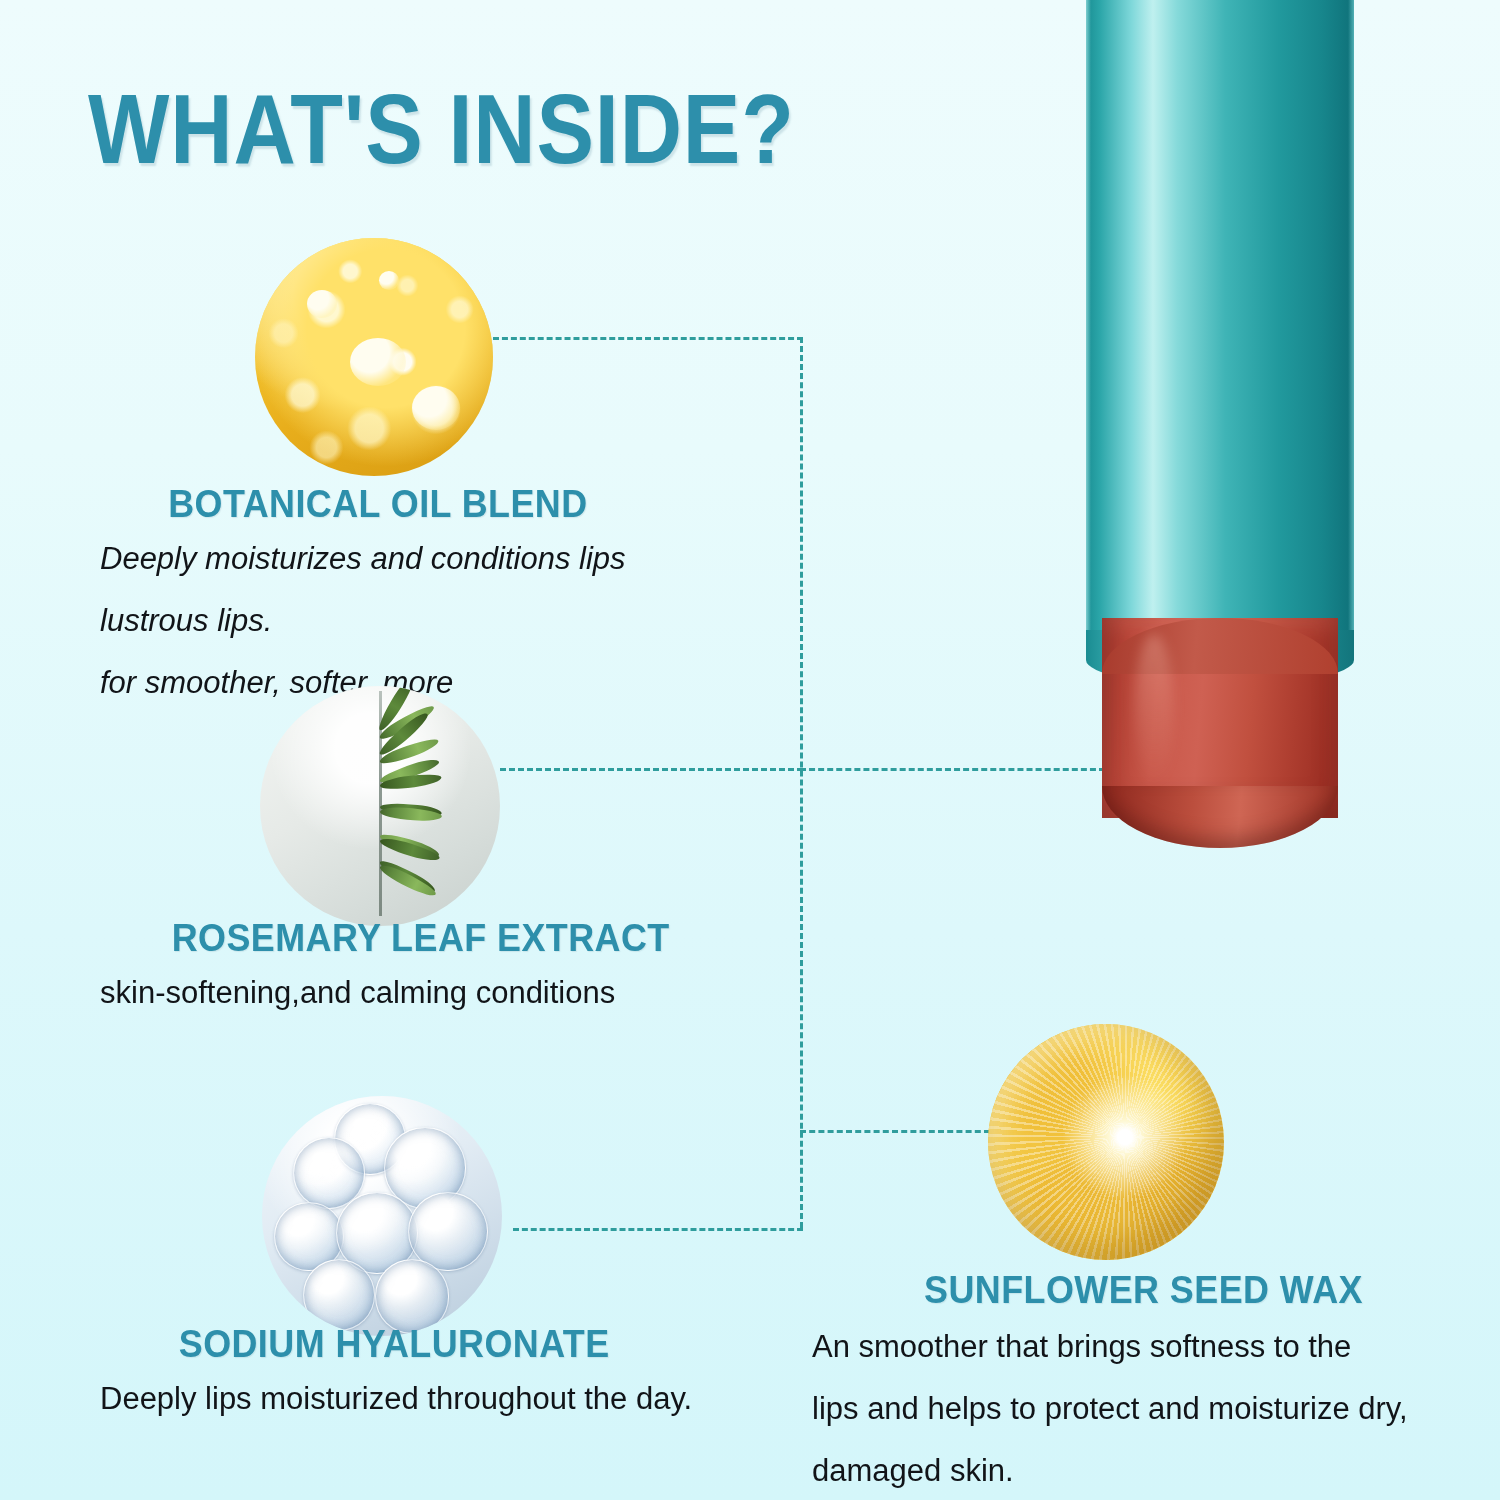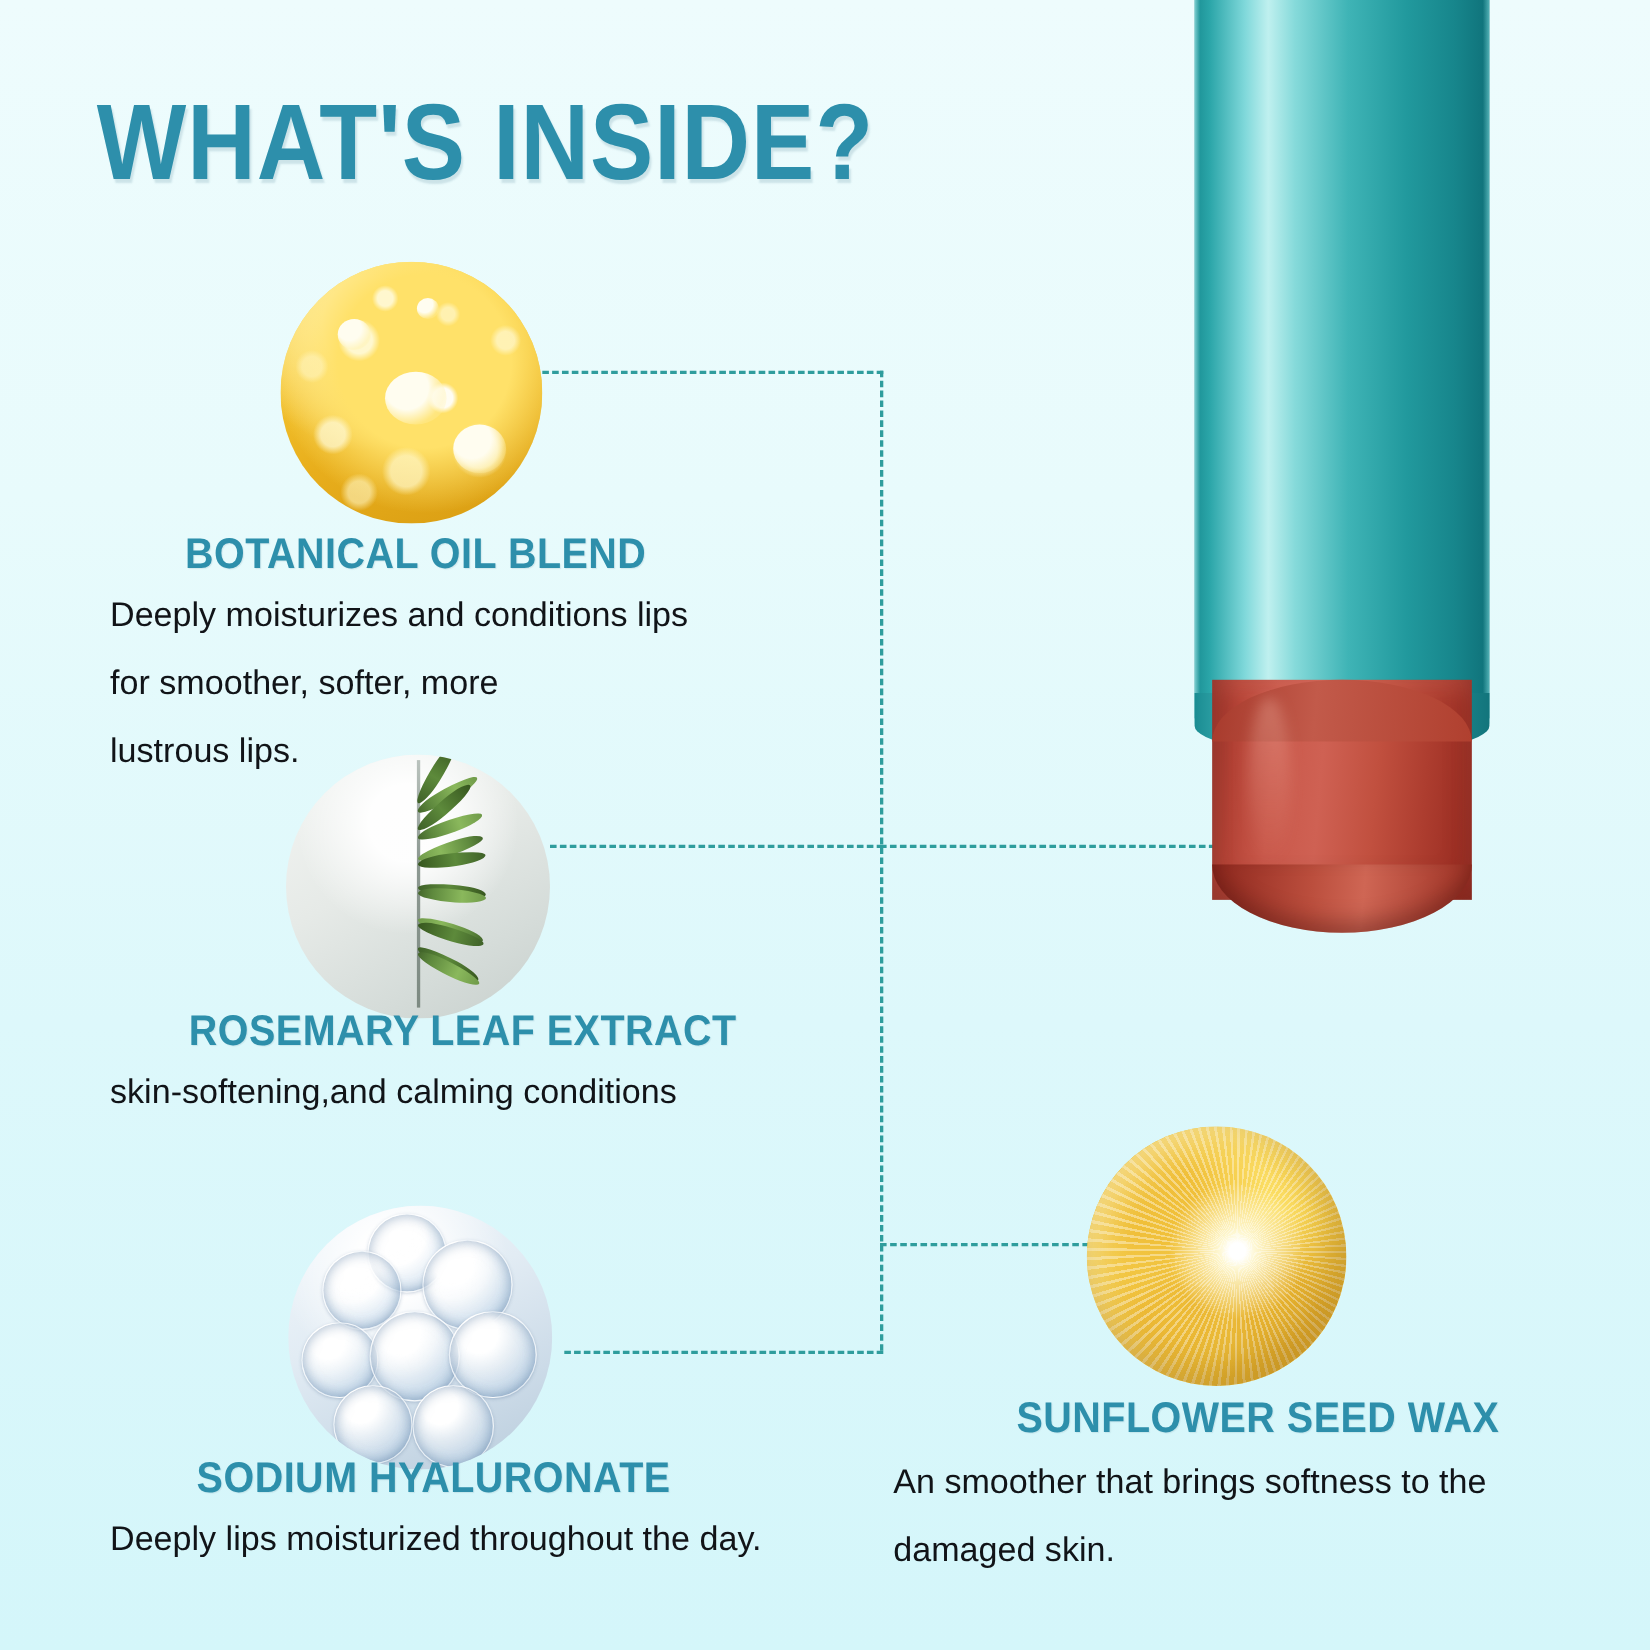--- a/index.html
+++ b/index.html
@@ -223,24 +223,24 @@
 </div>
 
 <div class="circle" style="left:255px; top:238px; width:238px; height:238px;">
   <div class="oil-bg"></div>
   <div class="oil-spec" style="left:40%; top:42%; width:56px; height:48px;"></div>
   <div class="oil-spec" style="left:66%; top:62%; width:48px; height:44px;"></div>
   <div class="oil-spec" style="left:22%; top:22%; width:30px; height:28px;"></div>
   <div class="oil-spec" style="left:52%; top:14%; width:20px; height:19px;"></div>
 </div>
 <div class="ing-head" style="left:150px; top:482px;">BOTANICAL OIL BLEND</div>
-<div class="ing-body" style="left:100px; top:528px;">
+<div class="ing-body" style="left:100px; top:528px;font-style:italic;">
   <div>Deeply moisturizes and conditions lips</div>
+  <div>lustrous lips.</div>
   <div>for smoother, softer, more</div>
-  <div>lustrous lips.</div>
 </div>
 
 <div class="circle" style="left:260px; top:686px; width:240px; height:240px;">
   <div class="rose-bg"></div>
   <div class="stem"></div>
   <div class="leaf dark" style="left:50%; top:16%; transform:rotate(-58deg);"></div>
   <div class="leaf" style="left:50%; top:19%; transform:rotate(-30deg) scaleX(-1); transform-origin:100% 50%; margin-left:-62px;"></div>
   <div class="leaf dark" style="left:50%; top:26%; transform:rotate(-40deg);"></div>
   <div class="leaf" style="left:50%; top:29%; transform:rotate(-20deg) scaleX(-1); transform-origin:100% 50%; margin-left:-62px;"></div>
   <div class="leaf" style="left:50%; top:37%; transform:rotate(-18deg);"></div>
@@ -273,14 +273,15 @@
   <div>Deeply lips moisturized throughout the day.</div>
 </div>
 
 <div class="circle" style="left:988px; top:1024px; width:236px; height:236px;">
   <div class="wax-bg"></div>
   <div class="wax-rim"></div>
 </div>
 <div class="ing-head" style="left:905px; top:1268px;">SUNFLOWER SEED WAX</div>
 <div class="ing-body" style="left:812px; top:1316px;">
   <div>An smoother that brings softness to the</div>
+  <div>lips and helps to protect and moisturize dry,</div>
   <div>damaged skin.</div>
 </div>
 
 </body></html>

